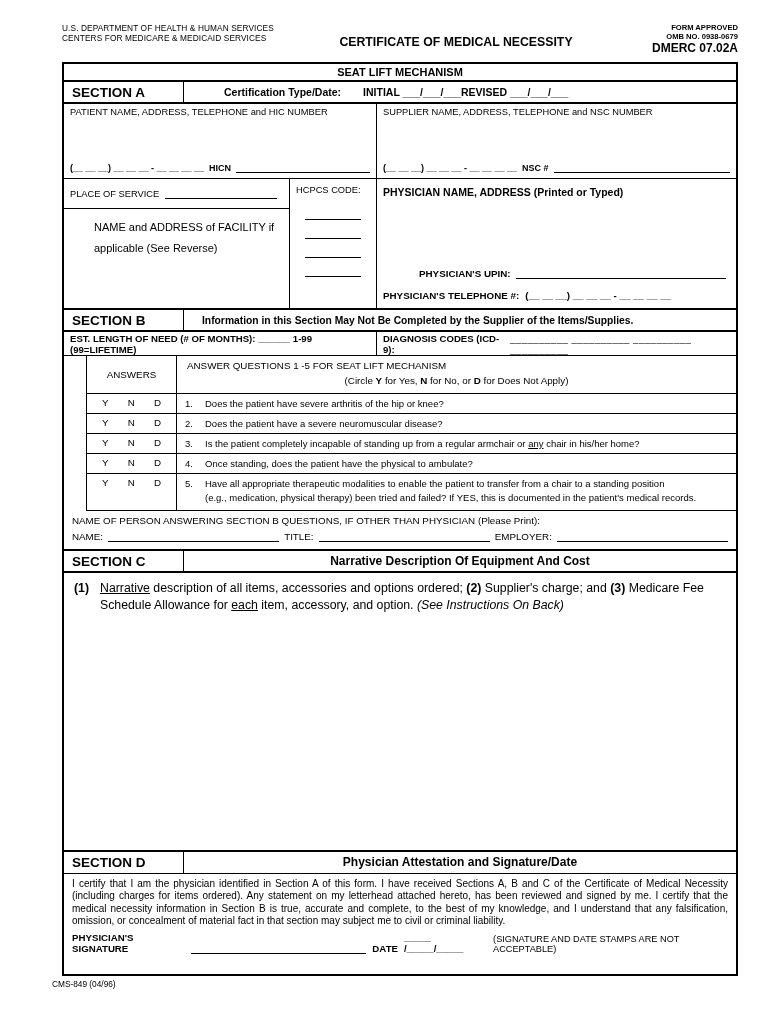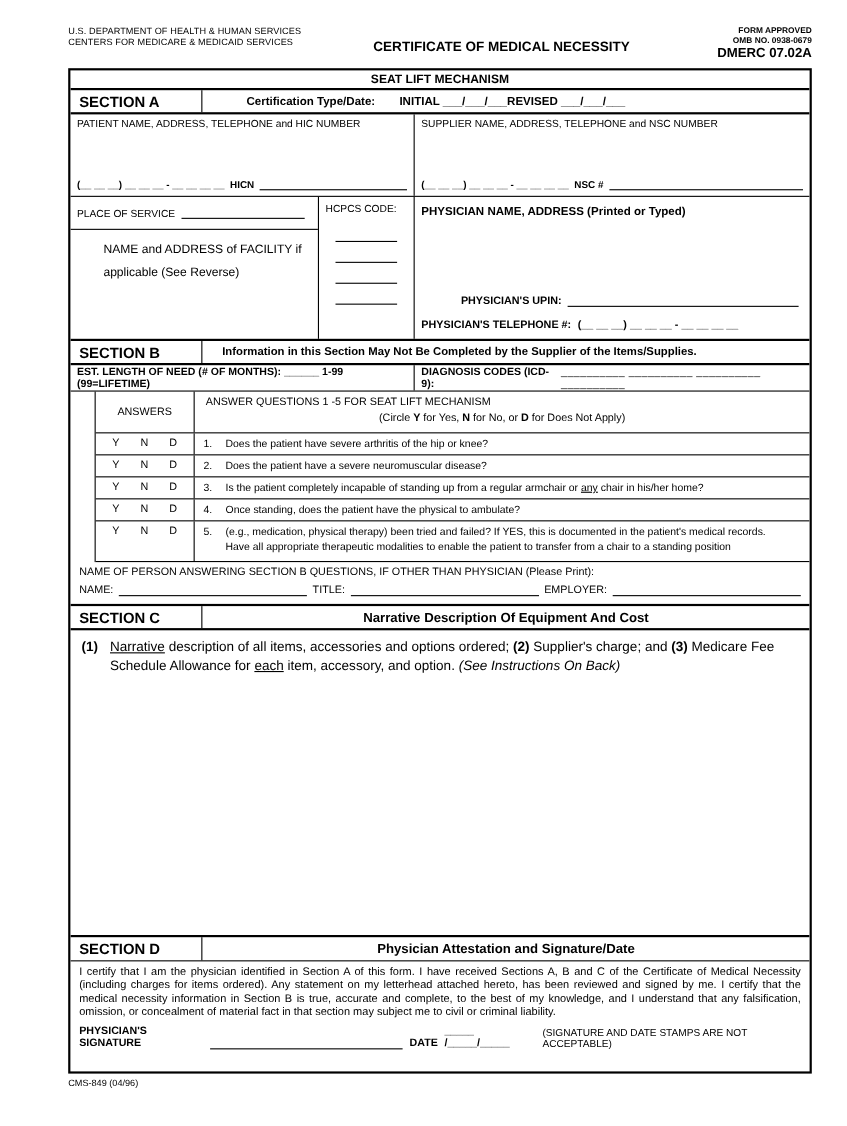--- a/index.html
+++ b/index.html
@@ -98,21 +98,21 @@
   .c-para { display:flex; line-height:17px; }
   .c-marker { width:26px; flex:none; font-weight:bold; }
 
   
   .d-para { padding:4px 8px 2px; font-size:10px; line-height:12.6px; text-align:justify; flex:none; }
   .sig-row { display:flex; align-items:flex-end; gap:6px; padding:2px 8px 20px;
              font-size:9.7px; font-weight:bold; flex:none; }
   .sig-rule { width:188px; border-bottom:1px solid #000; height:10px; }
   .sig-note { font-weight:normal; font-size:9.2px; }
 
-  .footer { position:absolute; top:979px; left:62px; font-size:8.3px; }
+  .footer { position:absolute; top:979px; left:52px; font-size:8.3px; }
 </style>
 </head>
 <body>
 
 <div class="hdr">
   <div class="hdr-left">
     <div>U.S. DEPARTMENT OF HEALTH &amp; HUMAN SERVICES</div>
     <div>CENTERS FOR MEDICARE &amp; MEDICAID SERVICES</div>
   </div>
   <div class="hdr-center">CERTIFICATE OF MEDICAL NECESSITY</div>
@@ -259,22 +259,22 @@
 
     <div class="qrow tall">
       <div class="ynd">
         <span>Y</span>
         <span>N</span>
         <span>D</span>
       </div>
       <div class="qtext">
         <span class="qnum">5.</span>
         <span class="qbody">
+          <div>Have all appropriate therapeutic modalities to enable the patient to transfer from a chair to a standing position</div>
           <div>(e.g., medication, physical therapy) been tried and failed?  If YES, this is documented in the patient's medical records.</div>
-          <div>Have all appropriate therapeutic modalities to enable the patient to transfer from a chair to a standing position</div>
         </span>
       </div>
     </div>
   </div>
 
   <div class="nop-row">
     <div>NAME OF PERSON ANSWERING SECTION B QUESTIONS, IF OTHER THAN PHYSICIAN (Please Print):</div>
     <div class="nop-line2">
       <span>NAME:</span>
       <span class="rule grow"></span>

